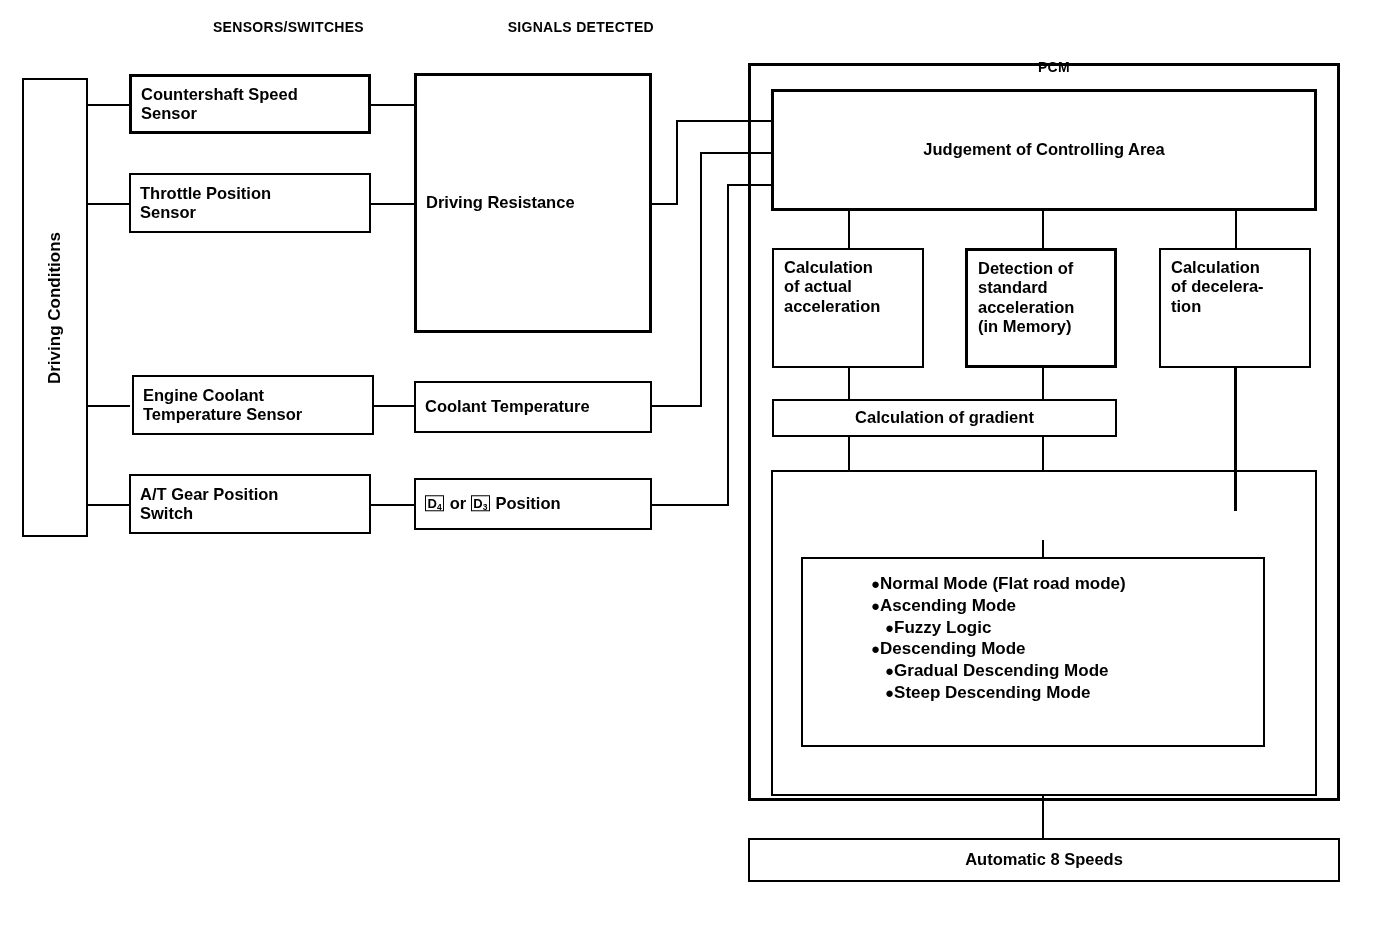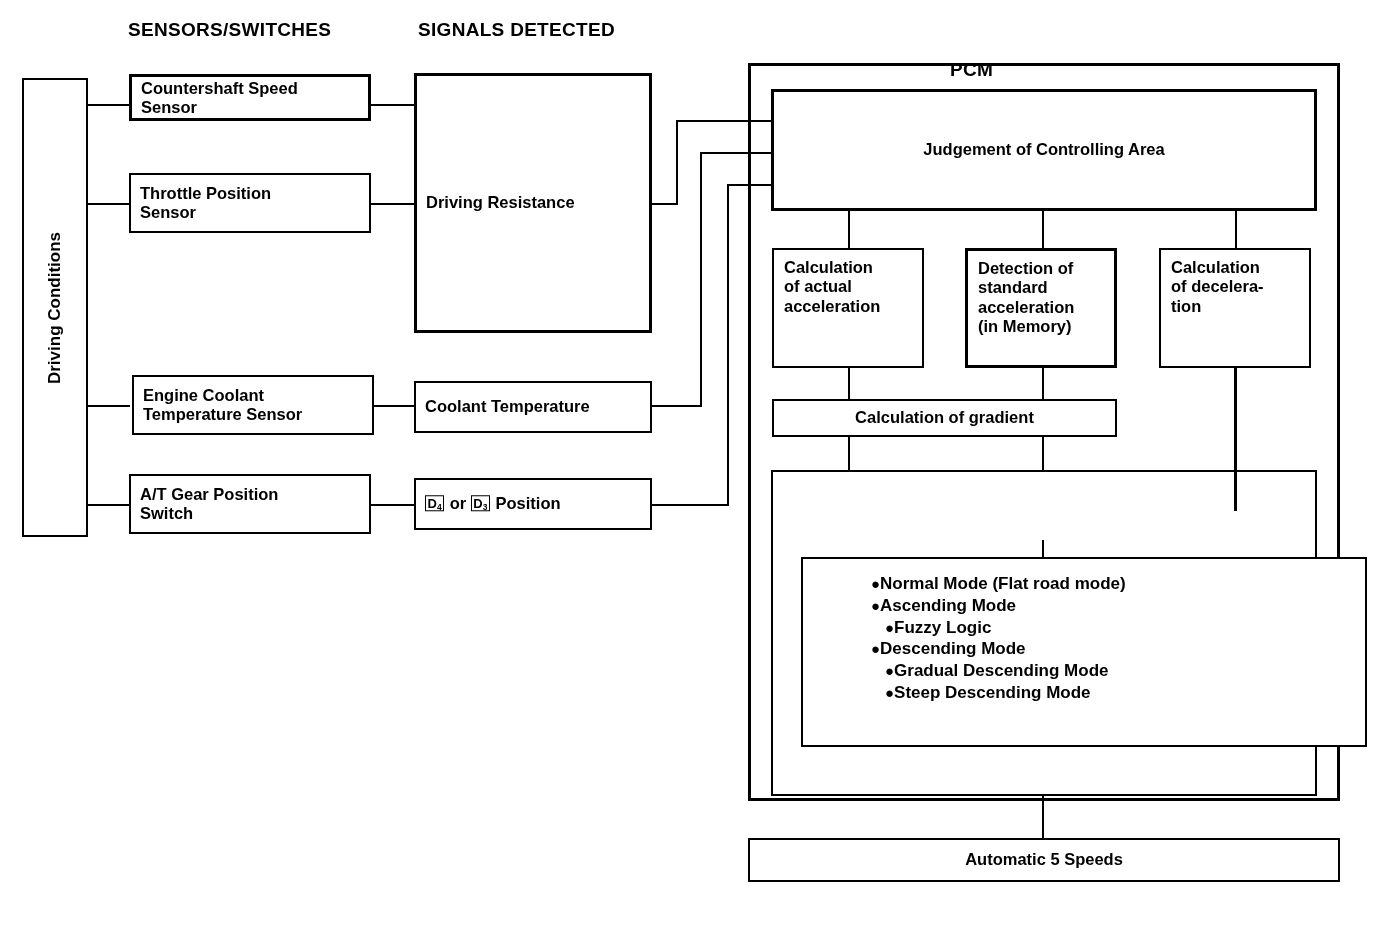--- a/index.html
+++ b/index.html
@@ -14,24 +14,24 @@
   #stage {
     position: relative;
     width: 1392px;
     height: 934px;
     background: #ffffff;
     overflow: hidden;
   }
   .col-head {
     position: absolute;
     font-weight: bold;
-    font-size: 19px;
+    font-size: 14px;
     letter-spacing: 0.3px;
     white-space: nowrap;
-    text-align: left;
+    text-align: right;
   }
   .bx {
     position: absolute;
     box-sizing: border-box;
     border: 2px solid #000;
     background: #ffffff;
     font-weight: bold;
     color: #000;
     z-index: 5;
   }
@@ -139,21 +139,21 @@
 
   <div class="bx thin vbox" style="left:22px; top:78px; width:66px; height:459px;">
     <span class="vlbl">Driving Conditions</span>
   </div>
 
   <div class="ln h" style="left:88px; top:104px; width:42px;"></div>
   <div class="ln h" style="left:88px; top:203px; width:42px;"></div>
   <div class="ln h" style="left:88px; top:405px; width:42px;"></div>
   <div class="ln h" style="left:88px; top:504px; width:42px;"></div>
 
-  <div class="bx thick" style="left:129px; top:74px; width:242px; height:47px;padding-left:24px;">
+  <div class="bx thick" style="left:129px; top:74px; width:242px; height:60px;padding-left:24px;">
     <span class="lbl">Countershaft Speed
 Sensor</span>
   </div>
 
   <div class="bx thin" style="left:129px; top:173px; width:242px; height:60px;">
     <span class="lbl">Throttle Position
 Sensor</span>
   </div>
 
   <div class="bx thin" style="left:132px; top:375px; width:242px; height:60px;">
@@ -234,30 +234,30 @@
   </div>
 
   <div class="ln v" style="left:848px; top:437px; height:34px;"></div>
   <div class="ln v" style="left:1042px; top:437px; height:34px;"></div>
 
   <div class="frame inner2" style="left:771px; top:470px; width:546px; height:326px;"></div>
 
 
   <div class="ln v" style="left:1042px; top:540px; height:18px;"></div>
 
-  <div class="modes" style="left:801px; top:557px; width:566px; height:190px;">
+  <div class="modes" style="left:801px; top:557px; width:464px; height:190px;">
     <ul>
       <li><span class="bullet">●</span><span>Normal Mode (Flat road mode)</span></li>
       <li><span class="bullet">●</span><span>Ascending Mode</span></li>
       <li class="ind"><span class="bullet">●</span><span>Fuzzy Logic</span></li>
       <li><span class="bullet">●</span><span>Descending Mode</span></li>
       <li class="ind"><span class="bullet">●</span><span>Gradual Descending Mode</span></li>
       <li class="ind"><span class="bullet">●</span><span>Steep Descending Mode</span></li>
     </ul>
   </div>
 
   <div class="ln v" style="left:1042px; top:796px; height:42px;"></div>
 
   <div class="bx thin" style="left:748px; top:838px; width:592px; height:44px;">
-    <span class="lbl ctr">Automatic 5 Speeds</span>
+    <span class="lbl ctr">Automatic 8 Speeds</span>
   </div>
 
 </div>
 
 </body></html>

